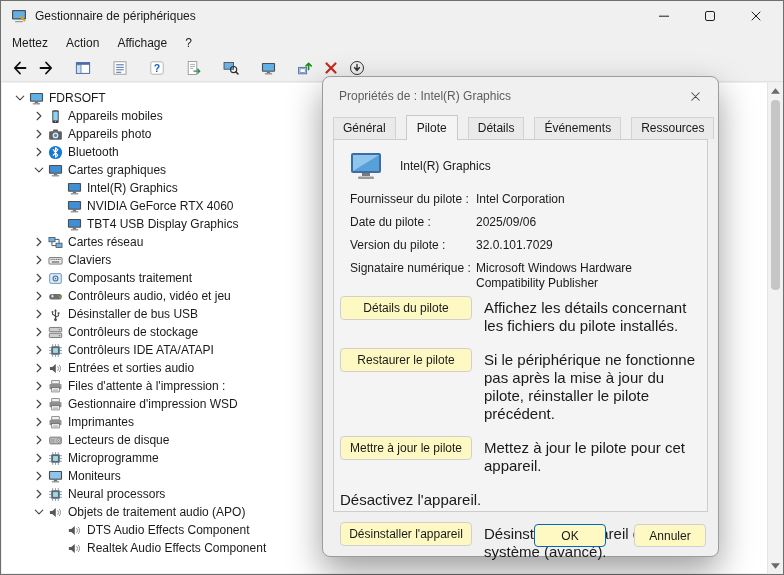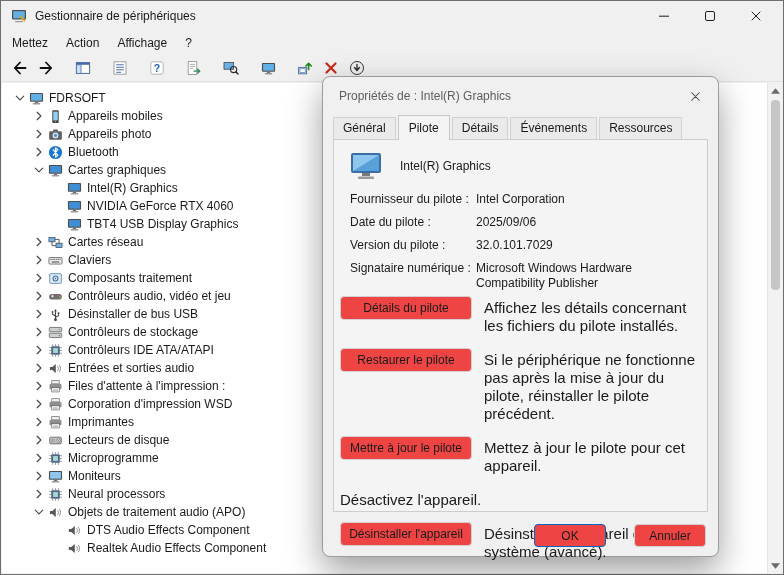--- a/index.html
+++ b/index.html
@@ -42,37 +42,37 @@
   .sb-thumb { width:9px; height:190px; border-radius:4px; background:#c6c6c6; margin-top:2px; flex:none; }
 
   
   .dialog { position:absolute; left:322px; top:76px; width:397px; height:481px; background:#f0f0f0;
     border:1px solid #9c9c9c; border-radius:8px; box-shadow:0 14px 34px rgba(0,0,0,.38); z-index:10; }
   .dlg-titlebar { height:38px; display:flex; align-items:center; padding:0 8px 0 16px; }
   .dlg-title { font-size:12px; color:#5d5d5d;text-align:center; }
   .dlg-close { margin-left:auto; width:30px; height:26px; display:flex; align-items:center; justify-content:center; border-radius:4px; }
 
   .dlg-tabs { position:absolute; left:10px; top:39px; height:24px; display:flex; align-items:flex-end; z-index:3; }
-  .tab { font-size:12px; padding:3px 9px 4px; background:#eaeaea; border:1px solid #d2d2d2; border-bottom:none; margin-right:2px; margin-bottom:1px; }
+  .tab { font-size:12px; padding:3px 9px 4px; background:#eaeaea; border:1px solid #d2d2d2; border-bottom:none; margin-right:10px; margin-bottom:1px; }
   .tab.active { background:#f4f4f4; padding:5px 10px 5px; margin-bottom:0; border-color:#c8c8c8; }
 
   .dlg-panel { position:absolute; left:10px; right:10px; top:62px; bottom:44px; background:#f4f4f4; border:1px solid #cdcdcd; }
 
   .dev-head { position:absolute; top:12px; left:16px; display:flex; align-items:center; }
   .dev-head .icon { width:34px; height:28px; margin-right:16px; display:inline-flex; }
   .dev-name { font-size:12px; }
 
   .fields { position:absolute; top:52px; left:16px; right:10px; }
   .field-row { display:flex; margin-bottom:8px; }
   .field-label { width:126px; flex:none; }
   .field-value { flex:1; line-height:1.25; }
 
   .actions { position:absolute; top:156px; left:6px; right:8px; }
   .action-row { display:flex; align-items:flex-start; margin-bottom:13px; }
-  .btn { font-family:inherit; font-size:12px; color:#1a1a1a; background:#ef4444; border:1px solid #d0d0d0; border-radius:4px; }
+  .btn { font-family:inherit; font-size:12px; color:#1a1a1a; background:#fef9c3; border:1px solid #d0d0d0; border-radius:4px; }
   .action-btn { width:132px; height:24px; flex:none; margin-right:12px; }
   .action-desc { flex:1; font-size:15px; line-height:1.2; padding-top:3px; }
 
   .dlg-footer { position:absolute; bottom:9px; right:12px; display:flex; gap:10px; }
   .dlg-footer .btn { width:72px; height:23px;margin-left:18px; }
   .btn.ok { border-color:#0067c0; }
 </style>
 </head>
 <body>
 
@@ -484,21 +484,21 @@
         </span>
         <span class="icon">
           <svg width="15" height="15" viewBox="0 0 16 16">
             <rect x="4" y="1.8" width="8" height="3.4" fill="#f2f2f2" stroke="#5a5a5a" stroke-width=".7"></rect>
             <rect x="1.6" y="5.2" width="12.8" height="5.6" rx="1" fill="#8f8f8f"></rect>
             <rect x="4" y="9.2" width="8" height="4.6" fill="#fff" stroke="#5a5a5a" stroke-width=".7"></rect>
             <path d="M5.2 10.8h5.6 M5.2 12.2h5.6" stroke="#9a9a9a" stroke-width=".7"></path>
             <circle cx="13" cy="6.8" r=".7" fill="#6fbf6f"></circle>
           </svg>
         </span>
-        <span class="tree-label">Corporation d'impression WSD</span>
+        <span class="tree-label">Gestionnaire d'impression WSD</span>
       </div>
       <div class="tree-row" style="padding-left: 29px;">
         <span class="chevron">
           <svg width="12" height="12" viewBox="0 0 16 16">
             <path d="M5.5 3 L10.5 8 L5.5 13" fill="none" stroke="#454545" stroke-width="1.5" stroke-linecap="round" stroke-linejoin="round"></path>
           </svg>
         </span>
         <span class="icon">
           <svg width="15" height="15" viewBox="0 0 16 16">
             <rect x="4" y="1.8" width="8" height="3.4" fill="#f2f2f2" stroke="#5a5a5a" stroke-width=".7"></rect>

